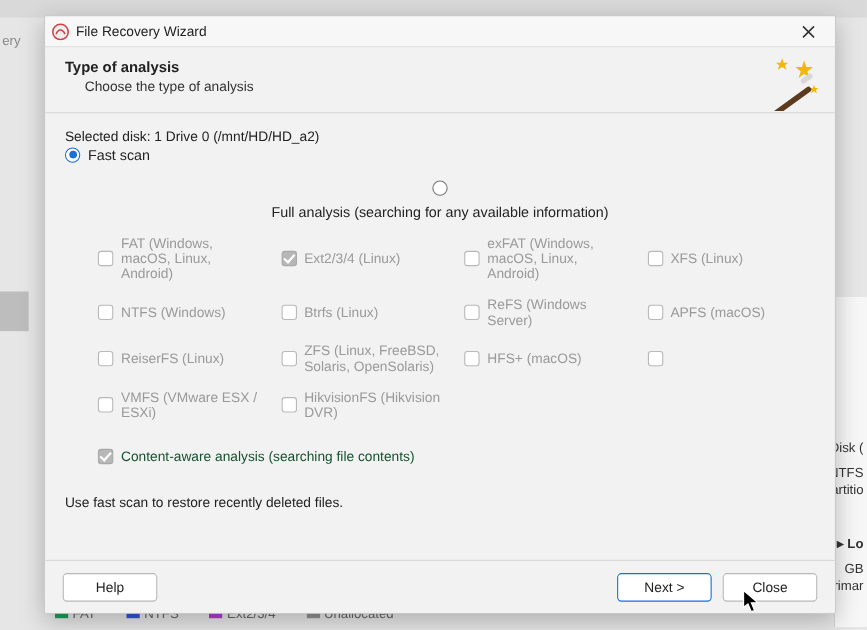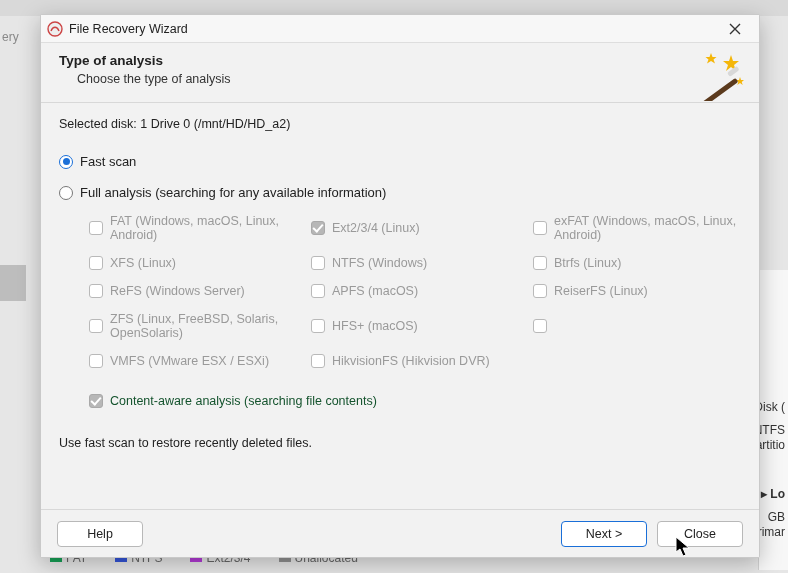--- a/index.html
+++ b/index.html
@@ -98,41 +98,41 @@
     position: absolute; right: 12px; top: 8px;
     width: 56px; height: 50px;
   }
   .body {
     flex: 1;
     padding: 14px 18px 10px 18px;
     overflow: hidden;
   }
   .selected-disk {
     font-size: 12.5px; color: #222;
-    margin-bottom: 23px;
+    margin-bottom: 2px;
   }
   .radio-row {
     display: flex; align-items: center; gap: 7px;
     margin-bottom: 12px;
     font-size: 13px;
   }
-  .radio-row.sub { margin-top: 16px; margin-bottom: 14px; }
+  .radio-row.sub { margin-top: 16px; margin-bottom: 14px; flex-direction: column; }
   .radio {
     width: 14px; height: 14px; border: 1.5px solid #777;
     border-radius: 50%; position: relative; background:#fff;
     flex-shrink: 0;
   }
   .radio.checked { border-color: #1a6fd8; }
   .radio.checked::after {
     content:""; position:absolute; inset:2.5px;
     background:#1a6fd8; border-radius:50%;
   }
   .fs-grid {
     display: grid;
-    grid-template-columns: 1fr 1fr 1fr;
+    grid-template-columns: 1fr 1fr 1fr 1fr;
     column-gap: 30px;
     row-gap: 10px;
     margin-left: 30px;
     margin-bottom: 26px;
     gap: 14px;
   }
   .chk-row {
     display: flex; align-items: center; gap: 7px;
     color: #9a9a9a;
     font-size: 12.5px;

